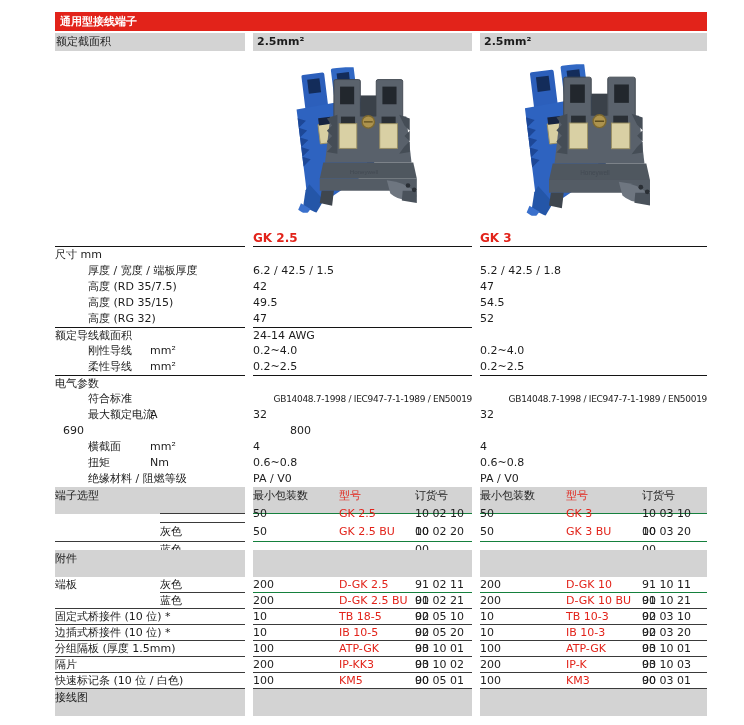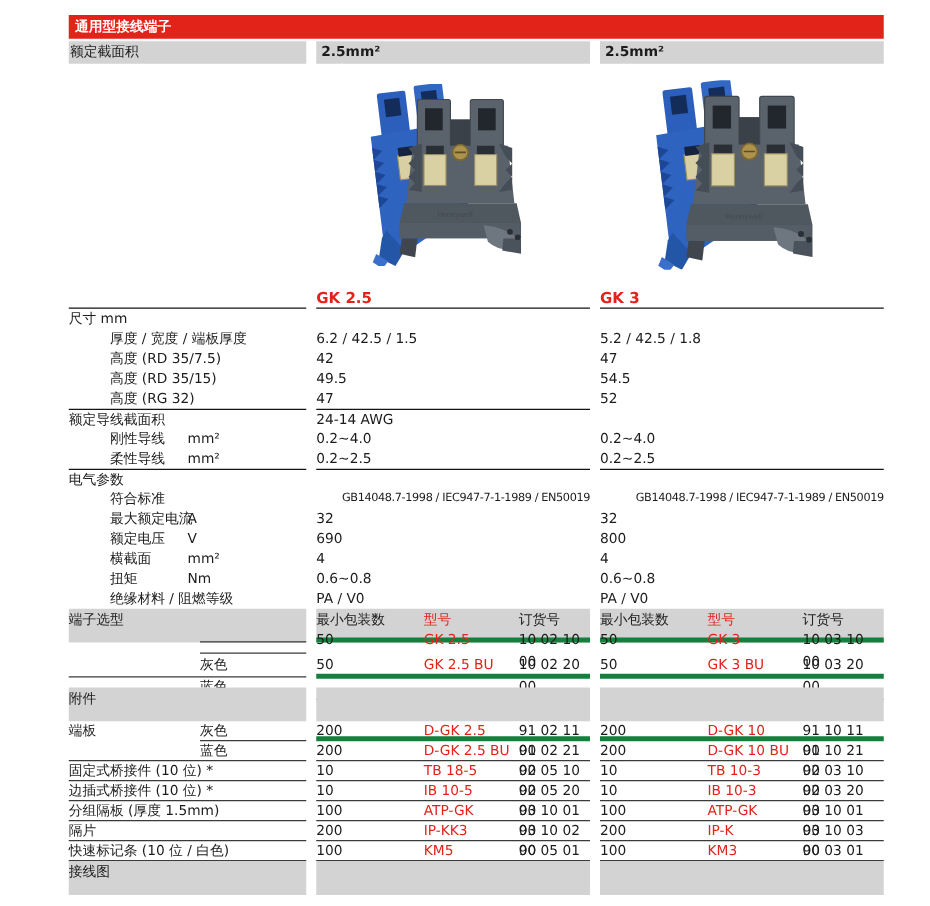--- a/index.html
+++ b/index.html
@@ -22,21 +22,21 @@
   .rated .c2,.rated .c3{font-weight:bold;padding-left:4px;}
   .rated .c1{padding-left:1px;}
   .imgrow{display:flex;height:178px;}
   .imgcell{display:flex;align-items:center;justify-content:center;}
   .modelrow{height:18px;line-height:18px;}
   .modelrow .c2,.modelrow .c3{color:#e2231a;font-weight:bold;font-size:12px;}
   .modelrow .c1,.modelrow .c2,.modelrow .c3{border-bottom:1px solid #141414;}
   
   .sect>.c1,.sect>.c2,.sect>.c3{border-top:1px solid #141414;}
   .line>.c1,.line>.c2,.line>.c3{border-bottom:1px solid #3a3a3a;}
-  .linep>.c2,.linep>.c3{border-bottom:4px solid #15803d;}
+  .linep>.c2,.linep>.c3{border-bottom:1px solid #15803d;}
   .linep>.c1::after{content:"";position:absolute;left:105px;right:0;bottom:0;
                     border-bottom:1px solid #3a3a3a;}
   .lbl{display:inline-block;}
   .ind{padding-left:33px;}
   .unit{position:absolute;left:95px;top:0;}
   .clr{position:absolute;left:105px;top:0;}
   .triple{display:flex;}
   .qty{width:86px;flex:0 0 86px;}
   .mdl{width:76px;flex:0 0 76px;color:#e2231a;}
   .ord{flex:1;}
@@ -200,21 +200,20 @@
         <div class="c3 small">GB14048.7-1998 / IEC947-7-1-1989 / EN50019</div>
       </div>
       <div class="row">
         <div class="c1"><div class="lbl ind">最大额定电流</div><div class="unit">A</div></div>
         <div class="gap"></div>
         <div class="c2">32</div>
         <div class="gap"></div>
         <div class="c3">32</div>
       </div>
       <div class="row">
-        <div class="c1"><div class="lbl ind">额定电压</div><div class="unit">V</div></div>
         <div class="gap"></div>
         <div class="c2">690</div>
         <div class="gap"></div>
         <div class="c3">800</div>
       </div>
       <div class="row">
         <div class="c1"><div class="lbl ind">横截面</div><div class="unit">mm²</div></div>
         <div class="gap"></div>
         <div class="c2">4</div>
         <div class="gap"></div>

